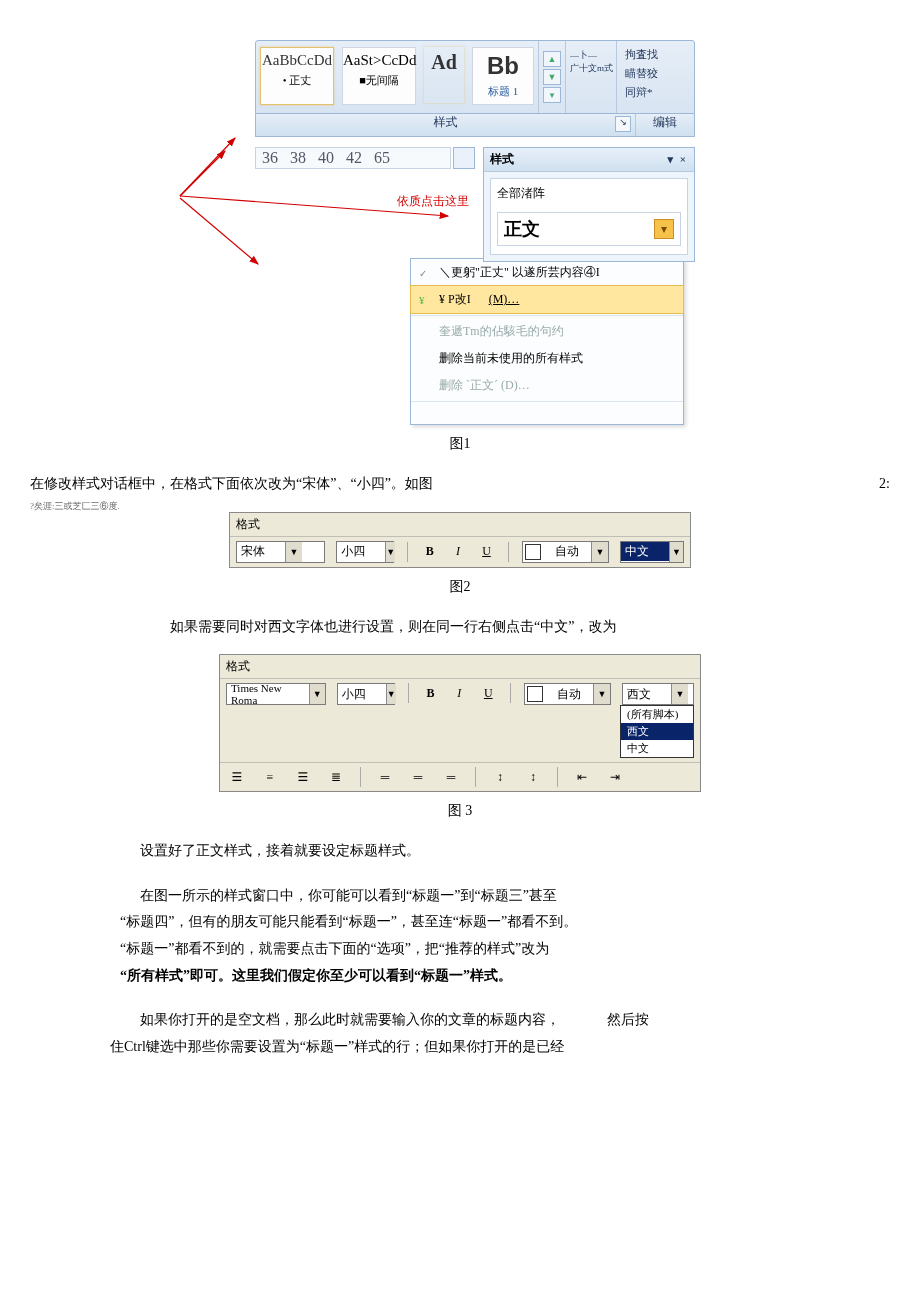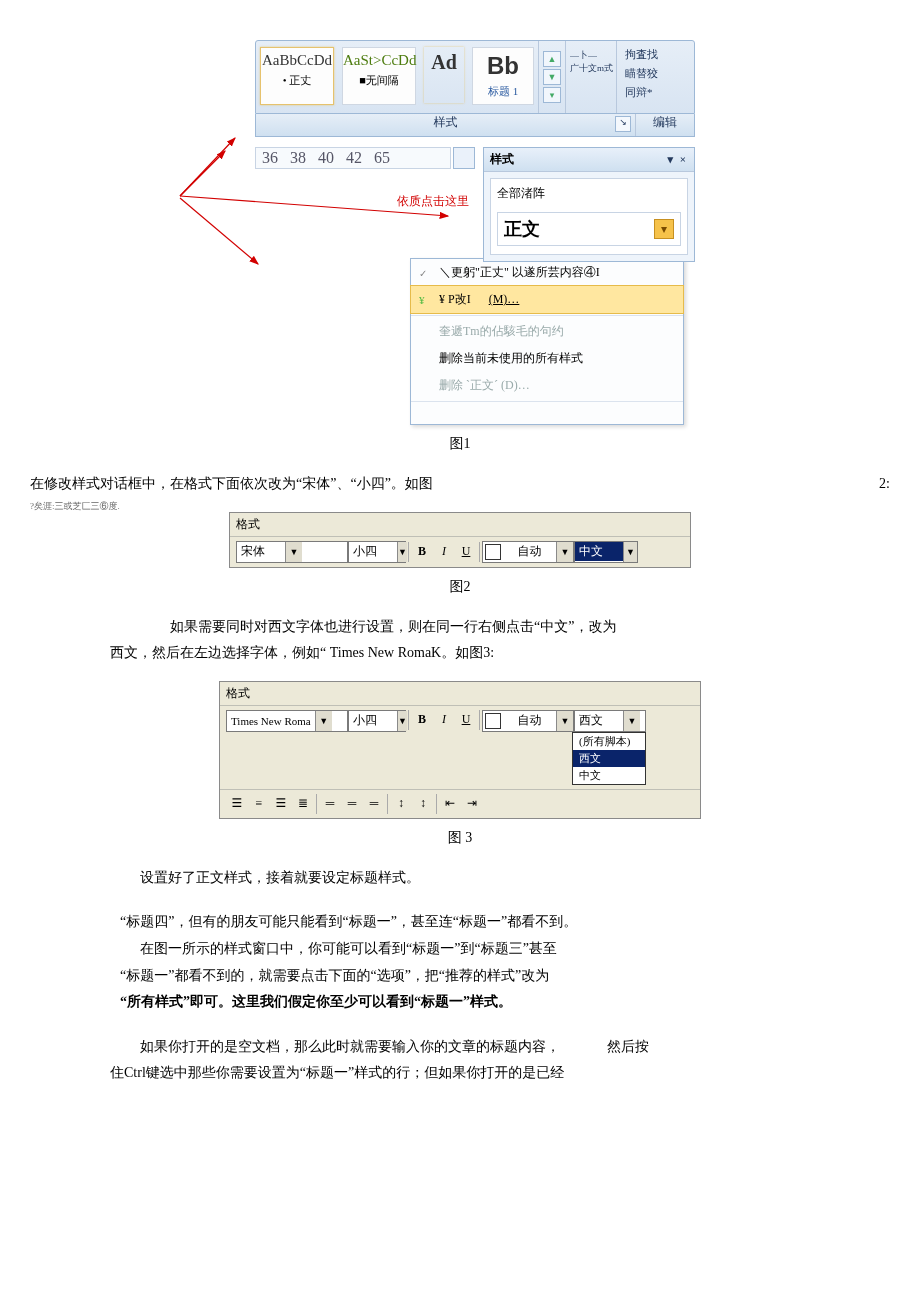--- a/index.html
+++ b/index.html
@@ -127,21 +127,21 @@
     margin: 14px auto 6px auto;
     width: 460px;
     border:1px solid #8a8a8a;
     background:#ece9d8;
     font-size:12px;
   }
   .fmt-box .hdr { padding:3px 6px; border-bottom:1px solid #bfbfb6; }
   .fmt-box .row {
     display:flex; align-items:center;
     padding:4px 6px;
-    gap:0;
+    gap:11px;
   }
   .fmt-box.wide { width: 480px; }
   .combo {
     display:flex; align-items:center;
     border:1px solid #7a7a7a; background:#fff; height:20px;
   }
   .combo .val { padding:0 4px; font-size:12px; min-width:40px; }
   .combo .arr { width:16px; height:20px; background:#e0ddcf; border-left:1px solid #8a8a8a; display:flex; justify-content:center; align-items:center; font-size:9px; }
   .btn-flat { width:22px; height:20px; display:flex; justify-content:center; align-items:center; font-family: Georgia, serif; }
   .sep-v { width:1px; height:20px; background:#aaa; margin:0 2px; }
@@ -164,21 +164,21 @@
 
   <div style="position:relative;">
     <div class="fig1-wrap">
 
       <div class="ribbon">
         <div class="style-tile">
           <span class="tile-sample">AaBbCcDd</span>
           <span class="tile-label">• 正丈</span>
         </div>
         <div class="style-tile plain">
-          <span class="tile-sample" style="color:#4d7c0f;">AaSt&gt;CcDd</span>
+          <span class="tile-sample" style="color:#000000;">AaSt&gt;CcDd</span>
           <span class="tile-label">■无间隔</span>
         </div>
         <div class="style-tile nb" style="width:40px;">
           <span class="tile-sample big">Ad</span>
         </div>
         <div class="style-tile plain" style="width:60px;">
           <span class="tile-sample biggest">Bb</span>
           <span class="tile-label" style="color:#2a5aa0;">标题 1</span>
         </div>
         <div class="more-col">
@@ -296,21 +296,20 @@
       </div>
       <div class="combo" style="width:62px;">
         <div class="val hl">中文</div>
         <div class="arr">▼</div>
       </div>
     </div>
   </div>
   <div class="caption">图2</div>
 
   <div class="para" style="padding-left:140px;">如果需要同时对西文字体也进行设置，则在同一行右侧点击“中文”，改为</div>
-  <div class="para" style="padding-left:80px;">西文，然后在左边选择字体，例如“ Times New RomaK。如图3:</div>
 
   <div class="fmt-box wide">
     <div class="hdr">格式</div>
     <div class="row" style="align-items:flex-start;">
       <div class="combo" style="width:120px;">
         <div class="val" style="font-size:11px;">Times New Roma</div>
         <div class="arr">▼</div>
       </div>
       <div class="combo" style="width:56px;">
         <div class="val">小四</div>
@@ -353,22 +352,22 @@
       <div class="btn-flat">↕</div>
       <div class="sep-v"></div>
       <div class="btn-flat">⇤</div>
       <div class="btn-flat">⇥</div>
     </div>
   </div>
   <div class="caption">图 3</div>
 
   <div class="para" style="padding-left:110px;">设置好了正文样式，接着就要设定标题样式。</div>
   <div style="height:18px;"></div>
+  <div class="para" style="padding-left:110px;">在图一所示的样式窗口中，你可能可以看到“标题一”到“标题三”甚至</div>
   <div class="para" style="padding-left:90px;">“标题四”，但有的朋友可能只能看到“标题一”，甚至连“标题一”都看不到。</div>
-  <div class="para" style="padding-left:110px;">在图一所示的样式窗口中，你可能可以看到“标题一”到“标题三”甚至</div>
   <div class="para" style="padding-left:90px;">“标题一”都看不到的，就需要点击下面的“选项”，把“推荐的样式”改为</div>
   <div class="para" style="padding-left:90px;font-weight:bold;">“所有样式”即可。这里我们假定你至少可以看到“标题一”样式。</div>
   <div style="height:18px;"></div>
   <div class="para" style="padding-left:110px;">
     <span>如果你打开的是空文档，那么此时就需要输入你的文章的标题内容，</span>
     <span style="display:inline-block; width:40px;"></span>
     <span>然后按</span>
   </div>
   <div class="para" style="padding-left:80px;">住Ctrl键选中那些你需要设置为“标题一”样式的行；但如果你打开的是已经</div>
 

